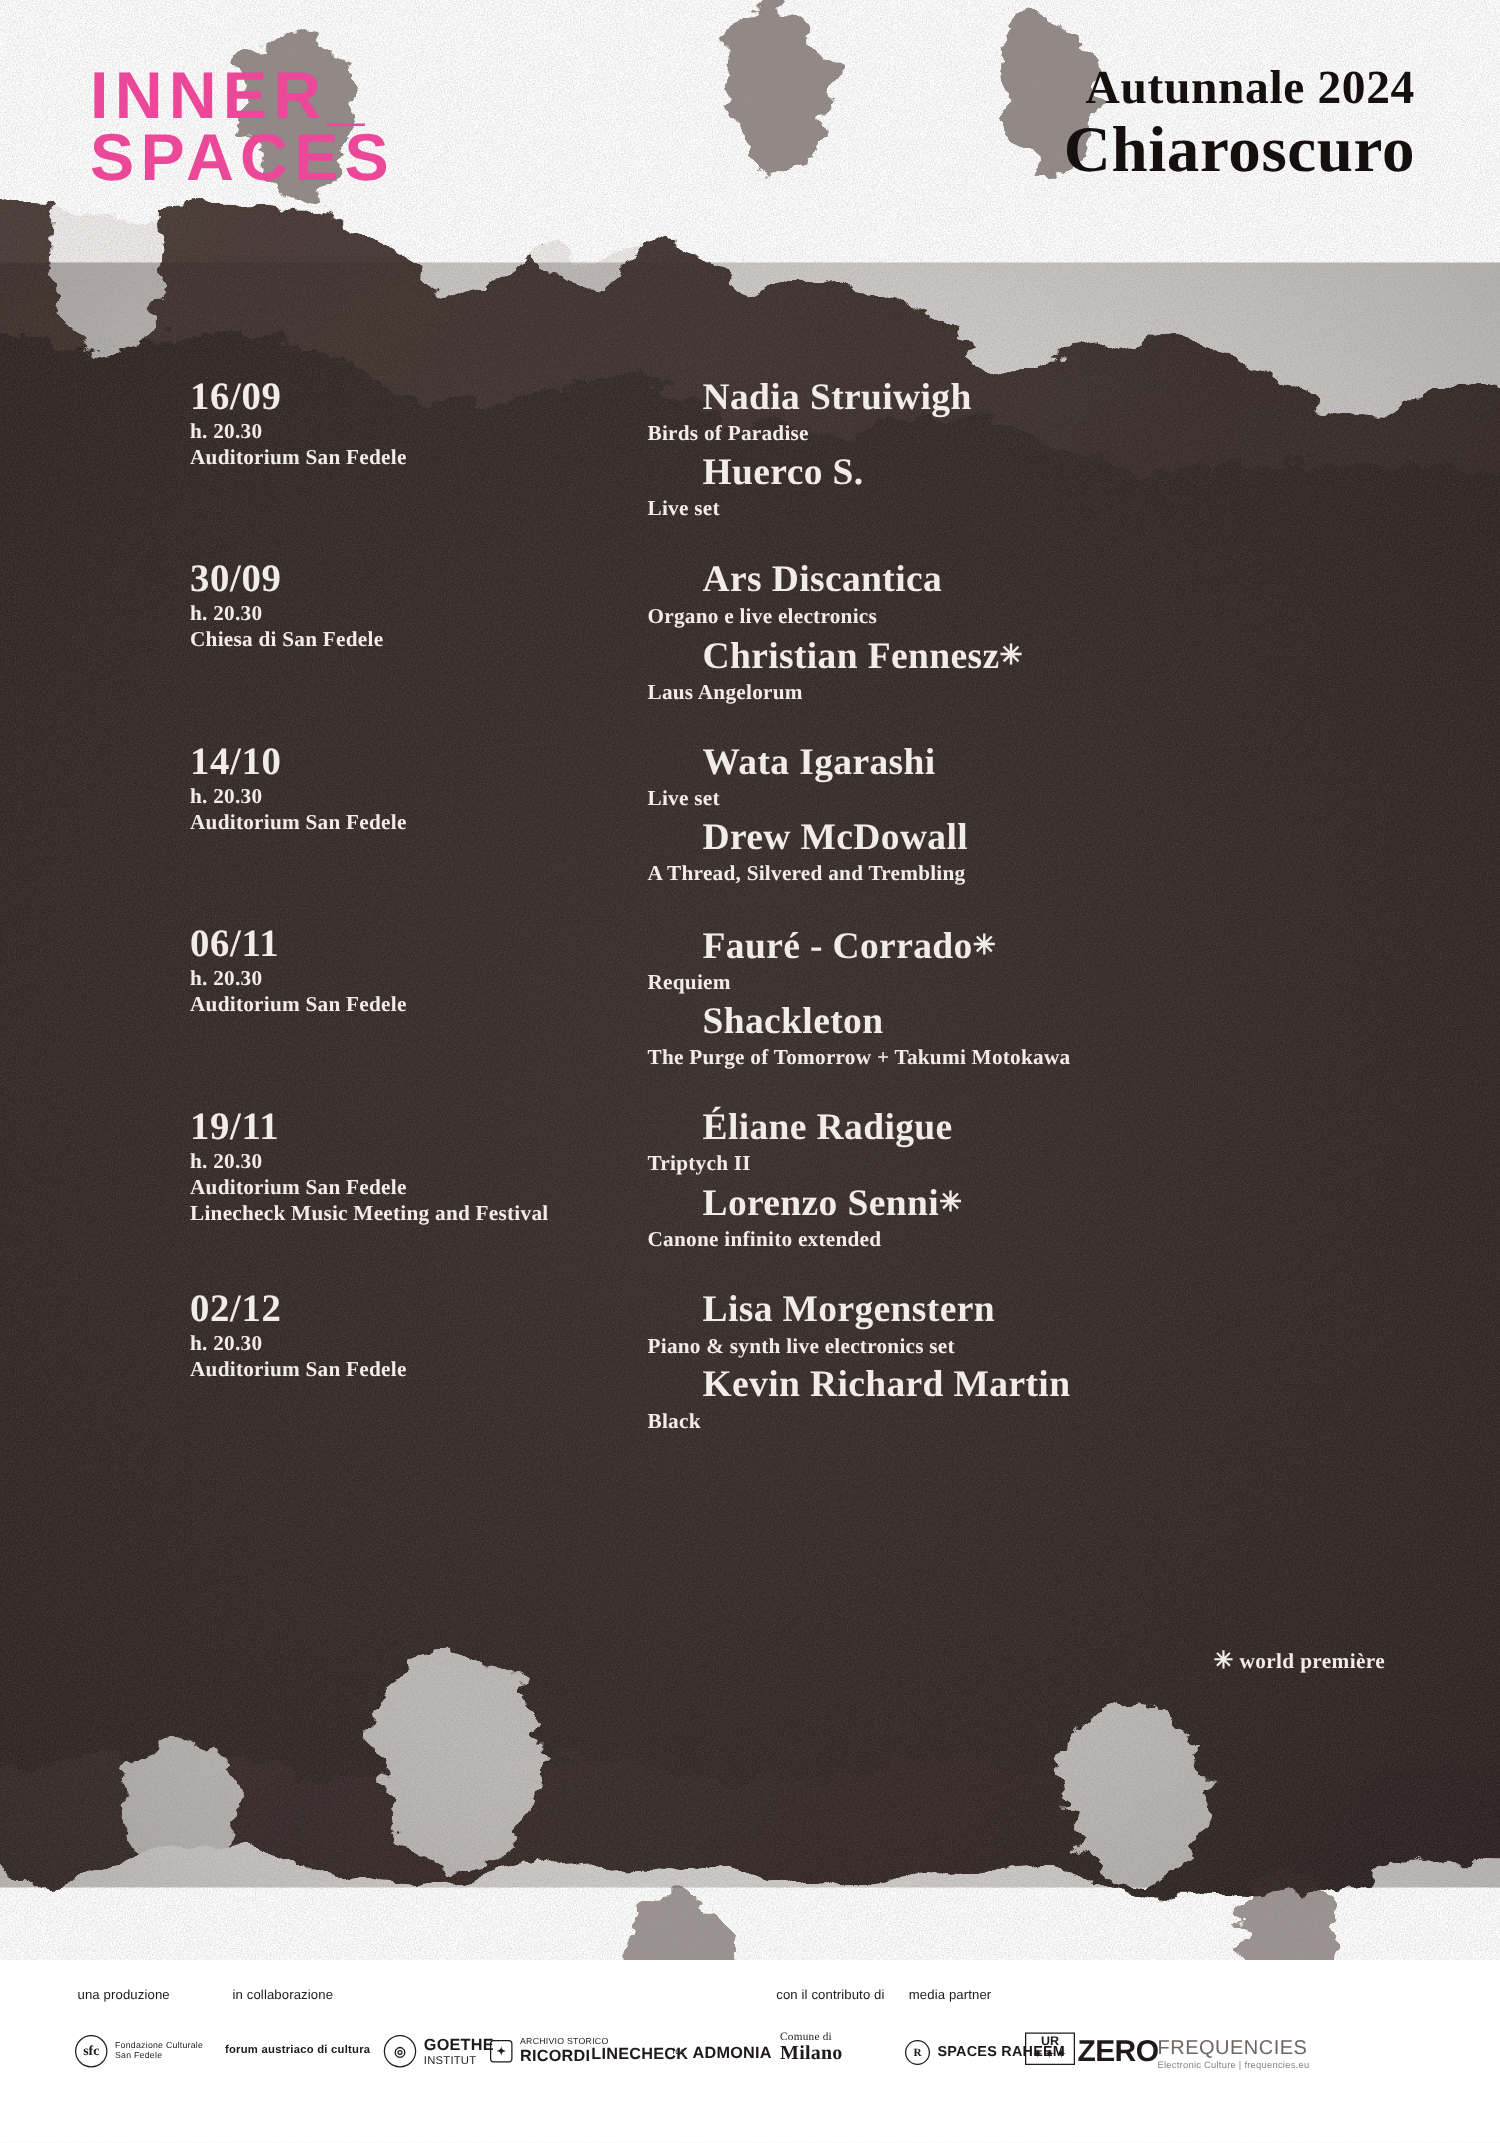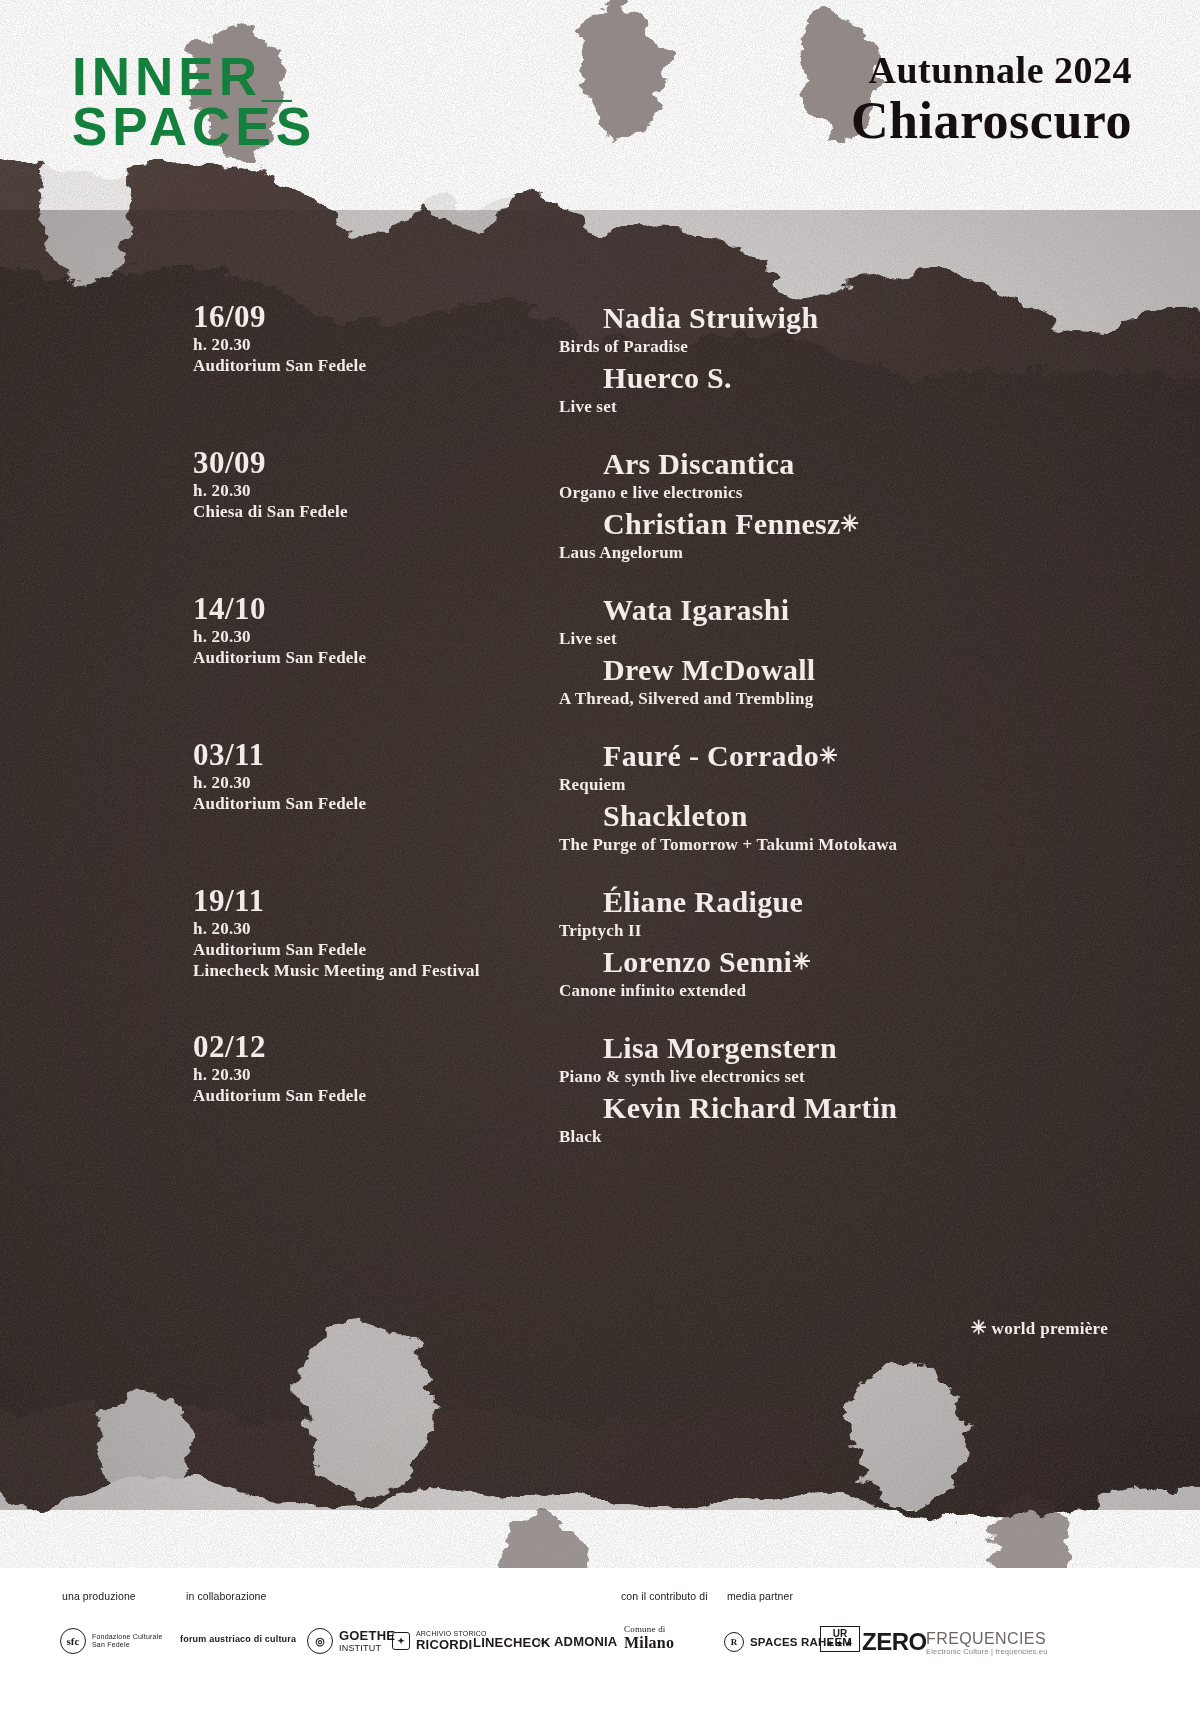--- a/index.html
+++ b/index.html
@@ -29,41 +29,40 @@
     position:absolute; left:0; top:0; width:1200px; height:215px;
     z-index:6;
   }
   .logo {
     position:absolute; left:72px; top:52px;
     font-family:"Liberation Sans", sans-serif;
     font-weight:bold;
     font-size:53px;
     line-height:50px;
     letter-spacing:5px;
-    color:#15803d;
+    color:#ec4899;
   }
   .logo .l2 { display:block; }
   .titleblock {
     position:absolute; right:68px; top:48px;
     text-align:right;
     color:#15100f;
   }
   .t-autunnale {
     font-size:38px; font-weight:bold; letter-spacing:0.5px; line-height:44px;
   }
   .t-chiaroscuro {
     font-size:52px; font-weight:bold; letter-spacing:0.5px; line-height:58px;
   }
 
   
   .program {
     position:absolute; left:0; top:300px; width:1200px;
     z-index:5;
     color:#f2ece9;
-    padding-left:41px;
   }
   .row {
     position:relative;
     display:flex;
     min-height:146px;
     padding-bottom:8px;
   }
   .datecol {
     width:462px;
     padding-left:152px;
@@ -314,21 +313,21 @@
         </div>
         <div class="act">
           <div class="actname">Drew McDowall</div>
           <div class="actsub">A Thread, Silvered and Trembling</div>
         </div>
       </div>
     </div>
 
     <div class="row">
       <div class="datecol">
-        <div class="date">03/11</div>
+        <div class="date">06/11</div>
         <div class="meta">h. 20.30</div>
         <div class="meta">Auditorium San Fedele</div>
       </div>
       <div class="actcol">
         <div class="act">
           <div class="actname"><span>Fauré - Corrado</span><span class="star">✳</span></div>
           <div class="actsub">Requiem</div>
         </div>
         <div class="act">
           <div class="actname">Shackleton</div>

